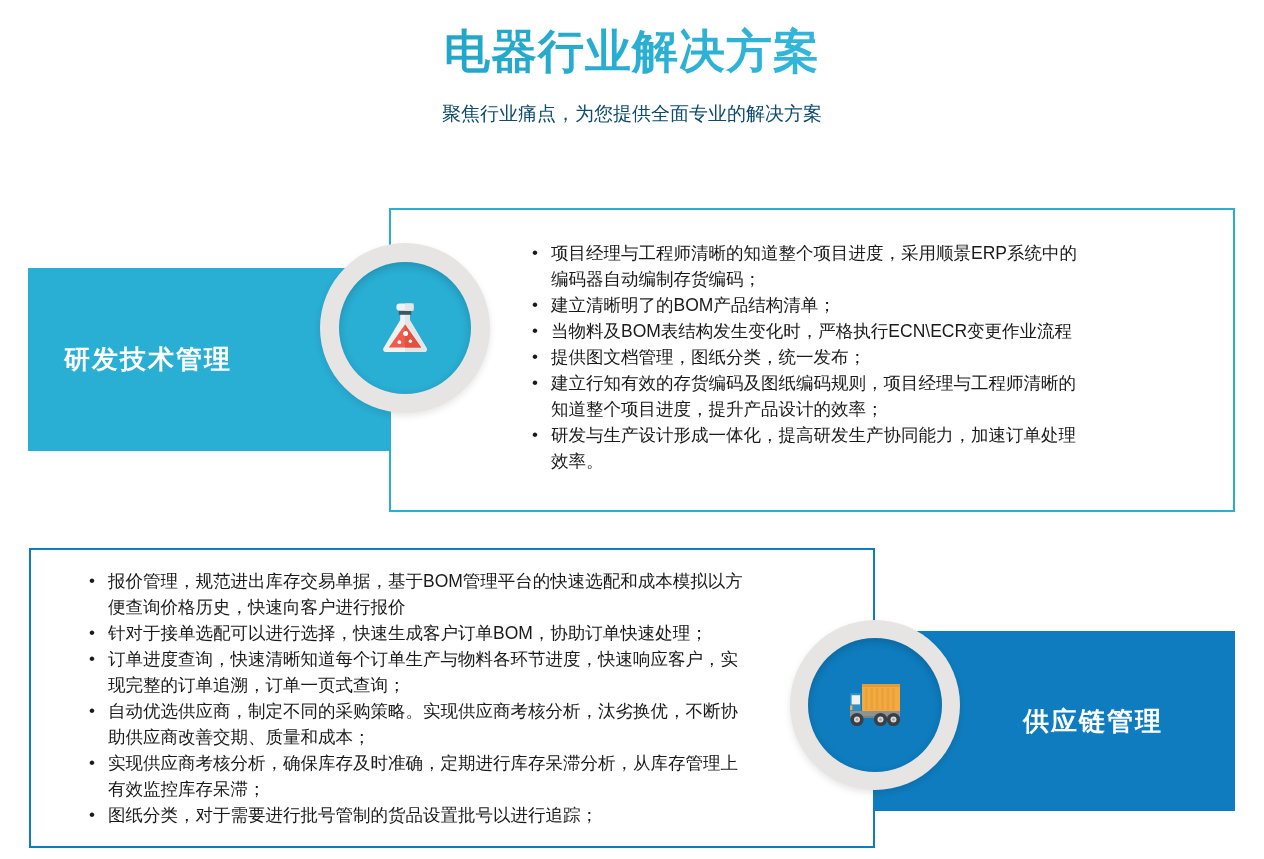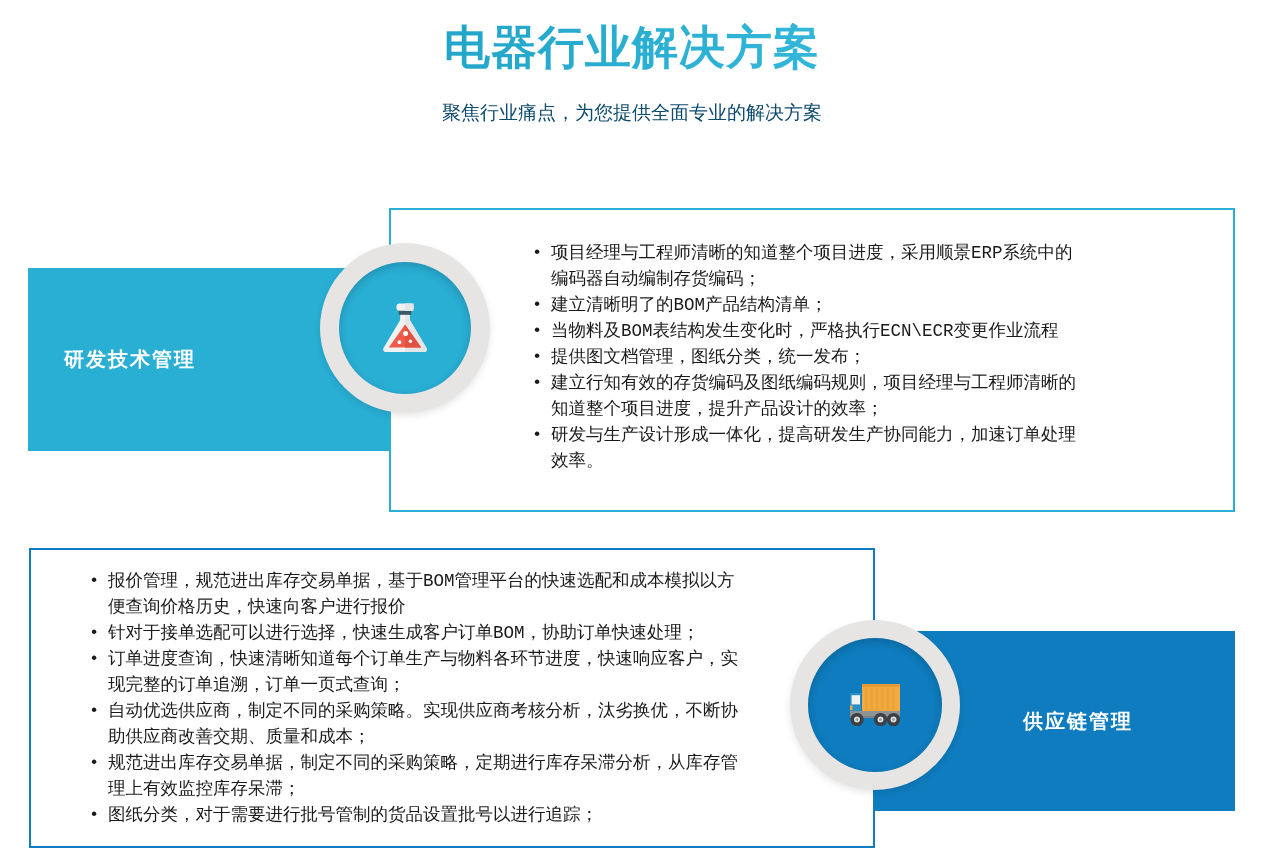--- a/index.html
+++ b/index.html
@@ -10,21 +10,20 @@
     background: #ffffff;
     font-family: "Liberation Sans", "DejaVu Sans", sans-serif;
     overflow: hidden;
   }
 
   #stage {
     position: relative;
     width: 1264px;
     height: 859px;
     background: #ffffff;
-    font-family: Liberation Mono, monospace;
   }
 
   
   .page-title {
     position: absolute;
     left: 0;
     top: 23px;
     width: 1264px;
     text-align: center;
     font-size: 46px;
@@ -62,21 +61,21 @@
   .label-box {
     position: absolute;
     display: flex;
     align-items: center;
   }
   .label-box.cyan { background: #29aed4; }
   .label-box.blue { background: #0e7cbe; margin-top: 28px; }
 
   .label-text {
     color: #ffffff;
-    font-size: 20px;
+    font-size: 26px;
     font-weight: bold;
     letter-spacing: 2px;
     white-space: nowrap;
   }
 
   
   .circle-badge {
     position: absolute;
     border-radius: 50%;
     background: #e6e5e3;
@@ -203,21 +202,21 @@
     <div class="row">
       <span class="dot">•</span>
       <span class="txt">订单进度查询，快速清晰知道每个订单生产与物料各环节进度，快速响应客户，实现完整的订单追溯，订单一页式查询；</span>
     </div>
     <div class="row">
       <span class="dot">•</span>
       <span class="txt">自动优选供应商，制定不同的采购策略。实现供应商考核分析，汰劣换优，不断协助供应商改善交期、质量和成本；</span>
     </div>
     <div class="row">
       <span class="dot">•</span>
-      <span class="txt">规范进出库存交易单据，制定不同的采购策略，定期进行库存呆滞分析，从库存管理上有效监控库存呆滞；</span>
+      <span class="txt">实现供应商考核分析，确保库存及时准确，定期进行库存呆滞分析，从库存管理上有效监控库存呆滞；</span>
     </div>
     <div class="row">
       <span class="dot">•</span>
       <span class="txt">图纸分类，对于需要进行批号管制的货品设置批号以进行追踪；</span>
     </div>
   </div>
 
   <div class="label-box blue" style="left:875px; top:603px; width:360px; height:180px; padding-left:148px;">
     <span class="label-text">供应链管理</span>
   </div>

